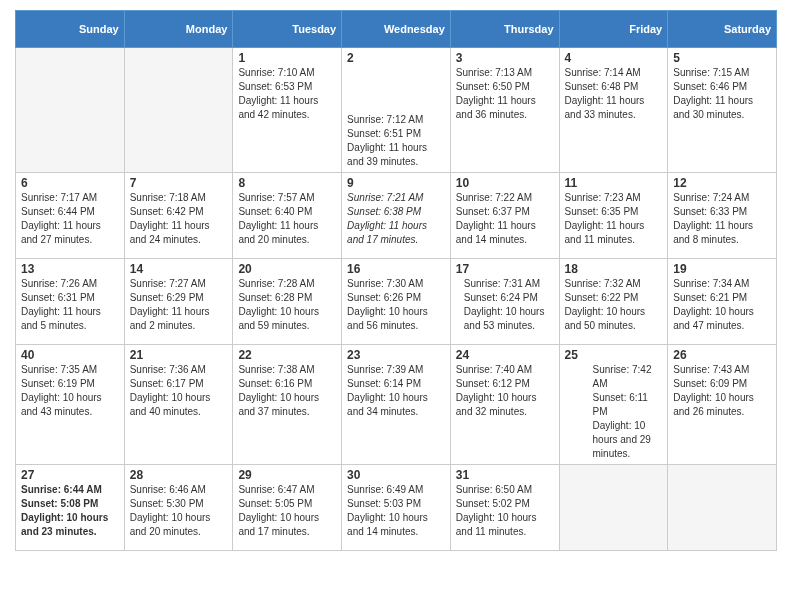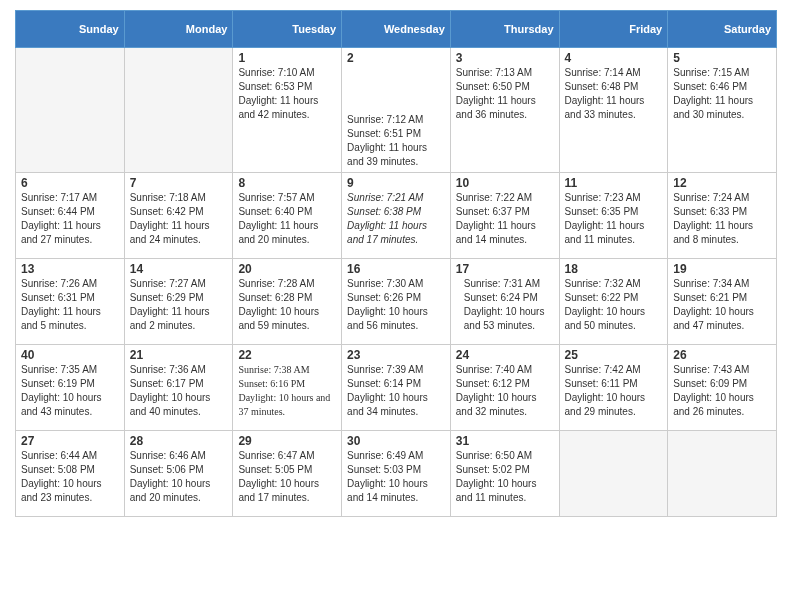--- a/index.html
+++ b/index.html
@@ -237,60 +237,60 @@
 Daylight: 10 hours and 43 minutes.</div>
           </td>
           <td>
             <div class="day-number">21</div>
             <div class="day-info" style="white-space: pre-line;">Sunrise: 7:36 AM
 Sunset: 6:17 PM
 Daylight: 10 hours and 40 minutes.</div>
           </td>
           <td>
             <div class="day-number">22</div>
-            <div class="day-info" style="white-space: pre-line; font-family: Liberation Serif, serif;">Sunrise: 7:38 AM
+            <div class="day-info" style="white-space: pre-line;">Sunrise: 7:38 AM
 Sunset: 6:16 PM
 Daylight: 10 hours and 37 minutes.</div>
           </td>
           <td>
             <div class="day-number">23</div>
             <div class="day-info" style="white-space: pre-line;">Sunrise: 7:39 AM
 Sunset: 6:14 PM
 Daylight: 10 hours and 34 minutes.</div>
           </td>
           <td>
             <div class="day-number">24</div>
             <div class="day-info" style="white-space: pre-line;">Sunrise: 7:40 AM
 Sunset: 6:12 PM
 Daylight: 10 hours and 32 minutes.</div>
           </td>
           <td>
             <div class="day-number">25</div>
-            <div class="day-info" style="white-space: pre-line;">Sunrise: 7:42 AM
+            <div class="day-info" style="white-space: pre-line; margin-left: 28px;">Sunrise: 7:42 AM
 Sunset: 6:11 PM
 Daylight: 10 hours and 29 minutes.</div>
           </td>
           <td>
             <div class="day-number">26</div>
             <div class="day-info" style="white-space: pre-line;">Sunrise: 7:43 AM
 Sunset: 6:09 PM
 Daylight: 10 hours and 26 minutes.</div>
           </td>
         </tr>
         <tr class="week-row">
           <td>
             <div class="day-number">27</div>
-            <div class="day-info" style="white-space: pre-line;">Sunrise: 6:44 AM
+            <div class="day-info" style="white-space: pre-line; font-weight: bold;">Sunrise: 6:44 AM
 Sunset: 5:08 PM
 Daylight: 10 hours and 23 minutes.</div>
           </td>
           <td>
             <div class="day-number">28</div>
             <div class="day-info" style="white-space: pre-line;">Sunrise: 6:46 AM
-Sunset: 5:06 PM
+Sunset: 5:30 PM
 Daylight: 10 hours and 20 minutes.</div>
           </td>
           <td>
             <div class="day-number">29</div>
             <div class="day-info" style="white-space: pre-line;">Sunrise: 6:47 AM
 Sunset: 5:05 PM
 Daylight: 10 hours and 17 minutes.</div>
           </td>
           <td>
             <div class="day-number">30</div>

